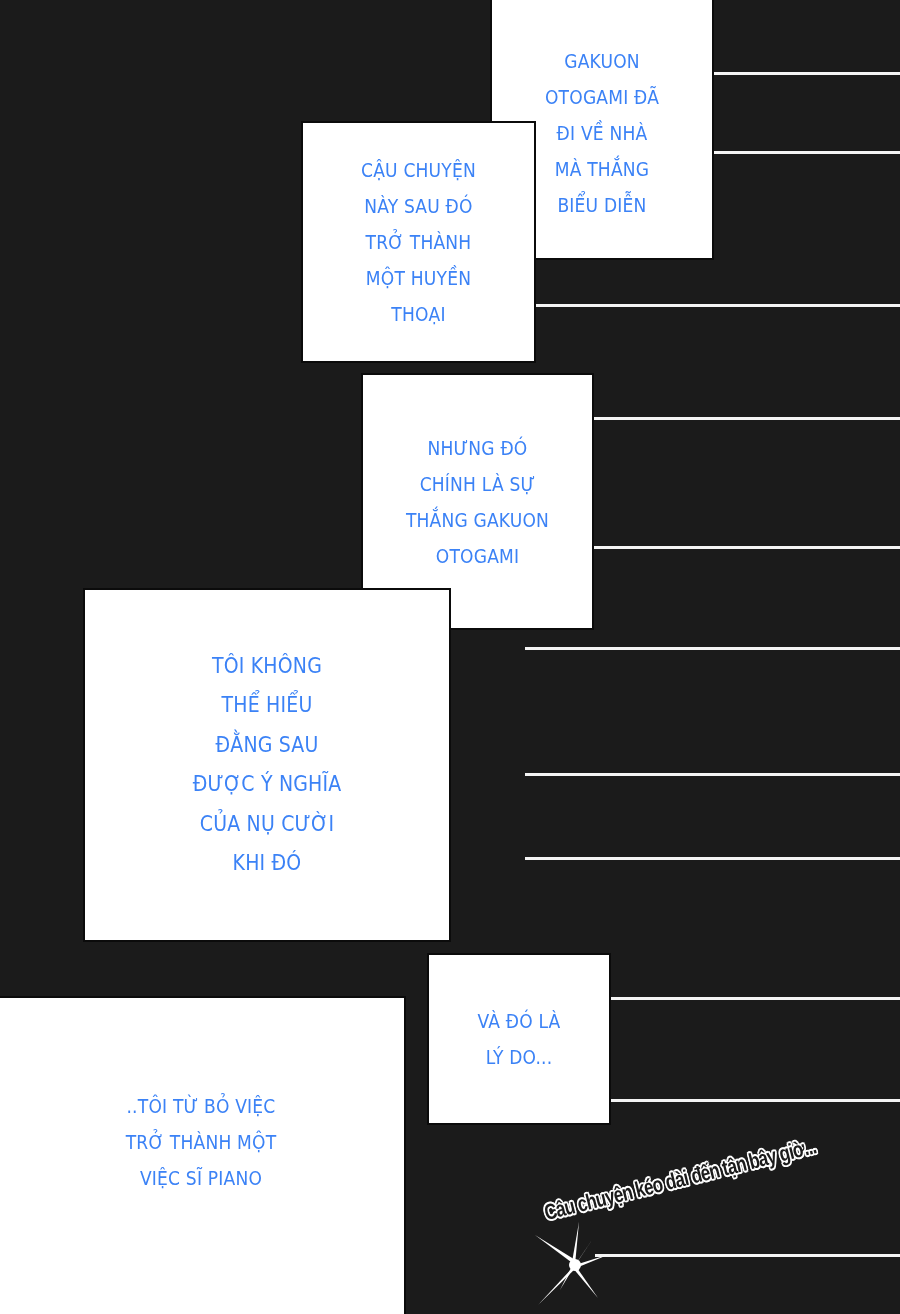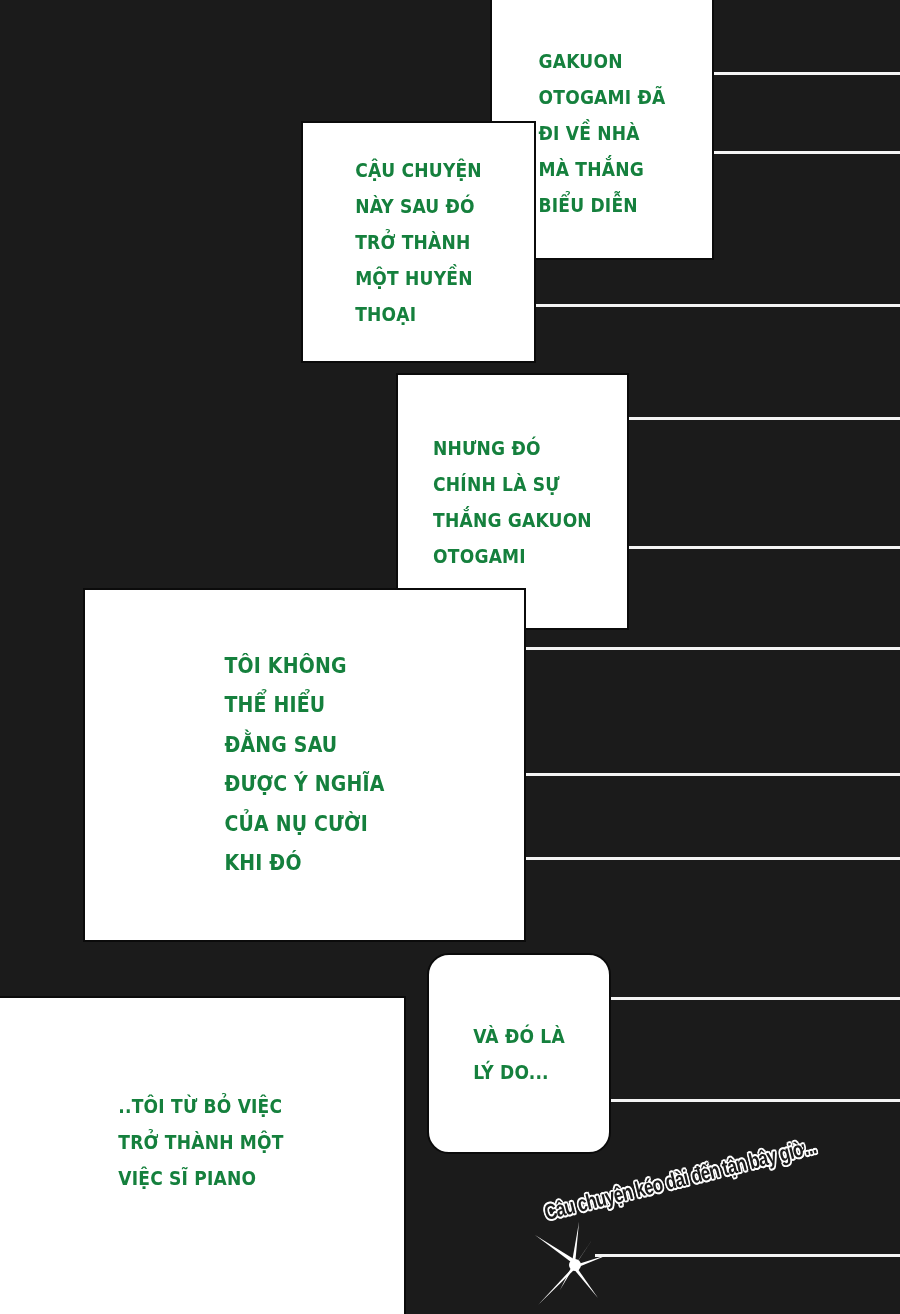--- a/index.html
+++ b/index.html
@@ -11,23 +11,23 @@
   .hline {
     position: absolute; right: 0; height: 3px; background: #f4f4f4;
   }
   .panel {
     position: absolute; background: #ffffff;
     box-sizing: border-box;
     display: flex; flex-direction: column; align-items: center; justify-content: center;
     border: 2px solid #0b0b0b;
   }
   .caption {
-    text-align: left; color: #15803d;
+    text-align: center; color: #3b82f6;
     font-family: "DejaVu Sans", sans-serif;
-    font-weight: bold;
+    font-weight: normal;
     font-size: 19px; line-height: 36px;
     letter-spacing: 0.2px;
     font-stretch: condensed;
   }
   .caption span { display: block; white-space: nowrap; }
   .big { font-size: 21px; line-height: 39.5px; }
   .sparkle-text {
     position: absolute; left: 548px; top: 1200px;
     transform: rotate(-14deg); transform-origin: left bottom;
     color: #1b1b1b;
@@ -71,41 +71,41 @@
 <div class="panel" style="left:257px; top:121px; width:235px; height:242px;margin-left:44px;">
   <div class="caption">
     <span>CẬU CHUYỆN</span>
     <span>NÀY SAU ĐÓ</span>
     <span>TRỞ THÀNH</span>
     <span>MỘT HUYỀN</span>
     <span>THOẠI</span>
   </div>
 </div>
 
-<div class="panel" style="left:361px; top:373px; width:233px; height:257px;margin-left:35px;">
+<div class="panel" style="left:361px; top:373px; width:233px; height:257px;">
   <div class="caption">
     <span>NHƯNG ĐÓ</span>
     <span>CHÍNH LÀ SỰ</span>
     <span>THẮNG GAKUON</span>
     <span>OTOGAMI</span>
   </div>
 </div>
 
-<div class="panel" style="left:83px; top:588px; width:443px; height:354px;">
+<div class="panel" style="left:83px; top:588px; width:368px; height:354px;">
   <div class="caption big">
     <span>TÔI KHÔNG</span>
     <span>THỂ HIỂU</span>
     <span>ĐẰNG SAU</span>
     <span>ĐƯỢC Ý NGHĨA</span>
     <span>CỦA NỤ CƯỜI</span>
     <span>KHI ĐÓ</span>
   </div>
 </div>
 
-<div class="panel" style="left:427px; top:953px; width:184px; height:201px;border-radius:22px;">
+<div class="panel" style="left:427px; top:953px; width:184px; height:172px;">
   <div class="caption">
     <span>VÀ ĐÓ LÀ</span>
     <span>LÝ DO...</span>
   </div>
 </div>
 
 <div class="panel" style="left:-4px; top:996px; width:410px; height:322px; padding-bottom:30px;">
   <div class="caption">
     <span>..TÔI TỪ BỎ VIỆC</span>
     <span>TRỞ THÀNH MỘT</span>

